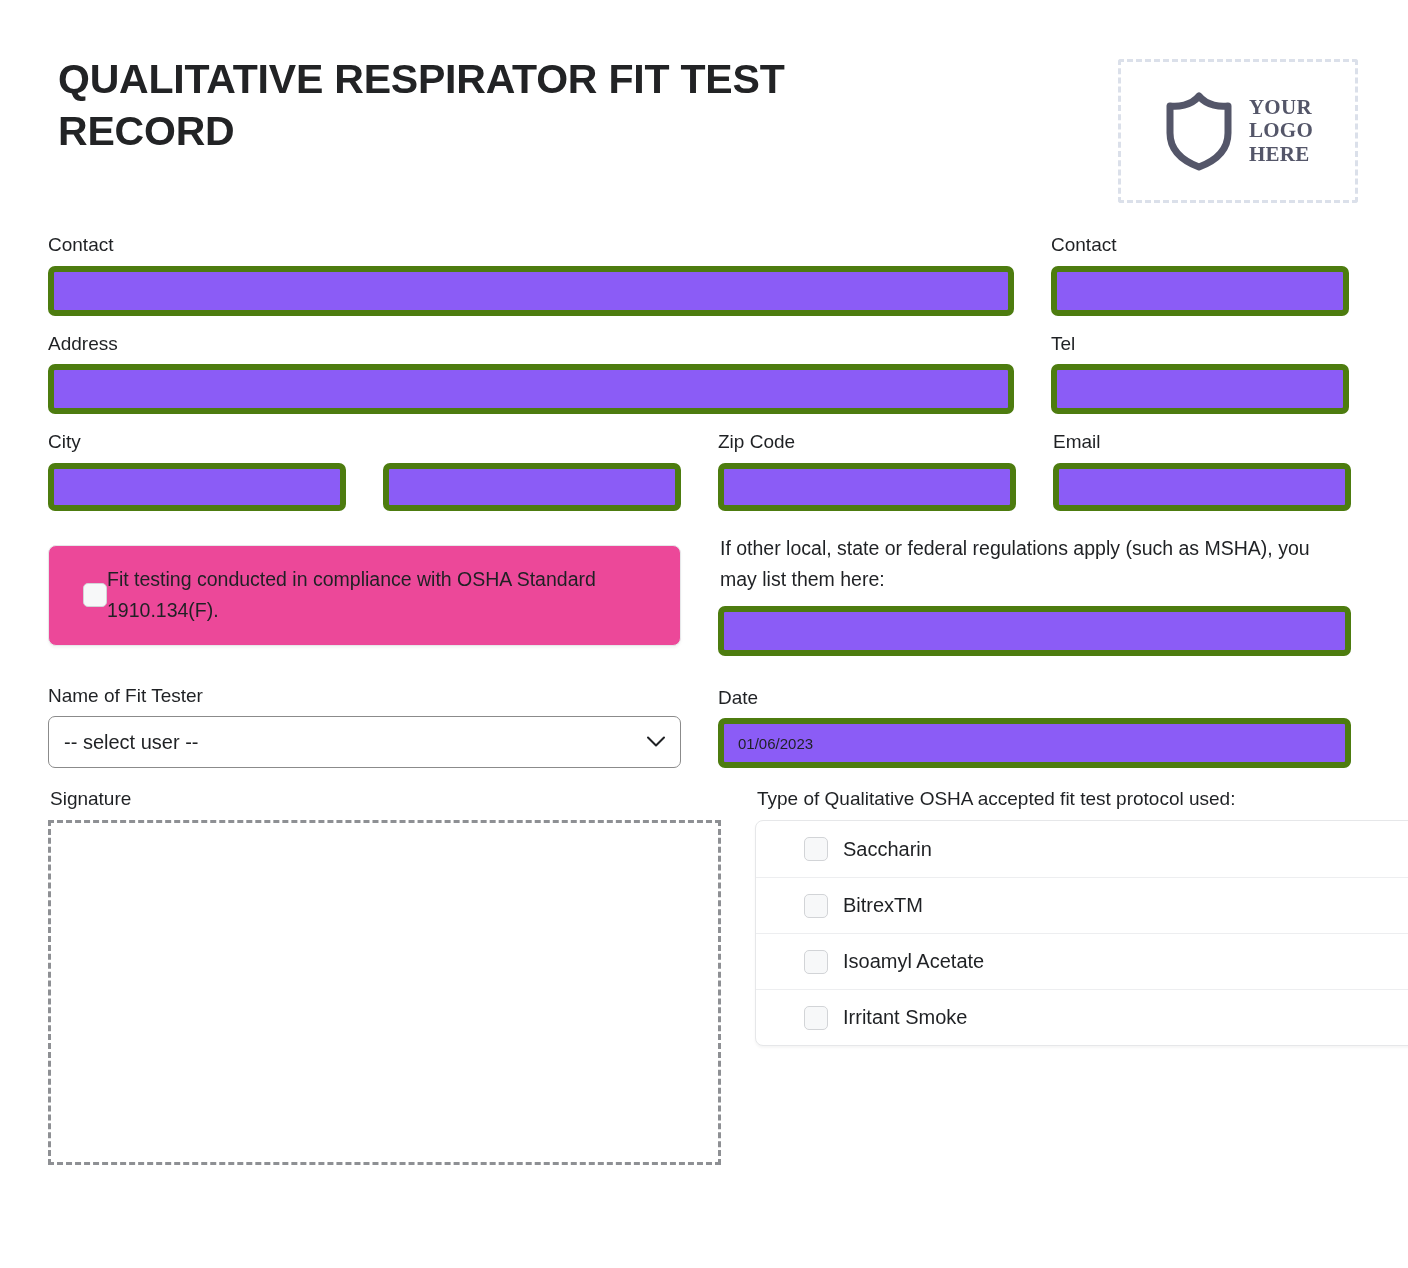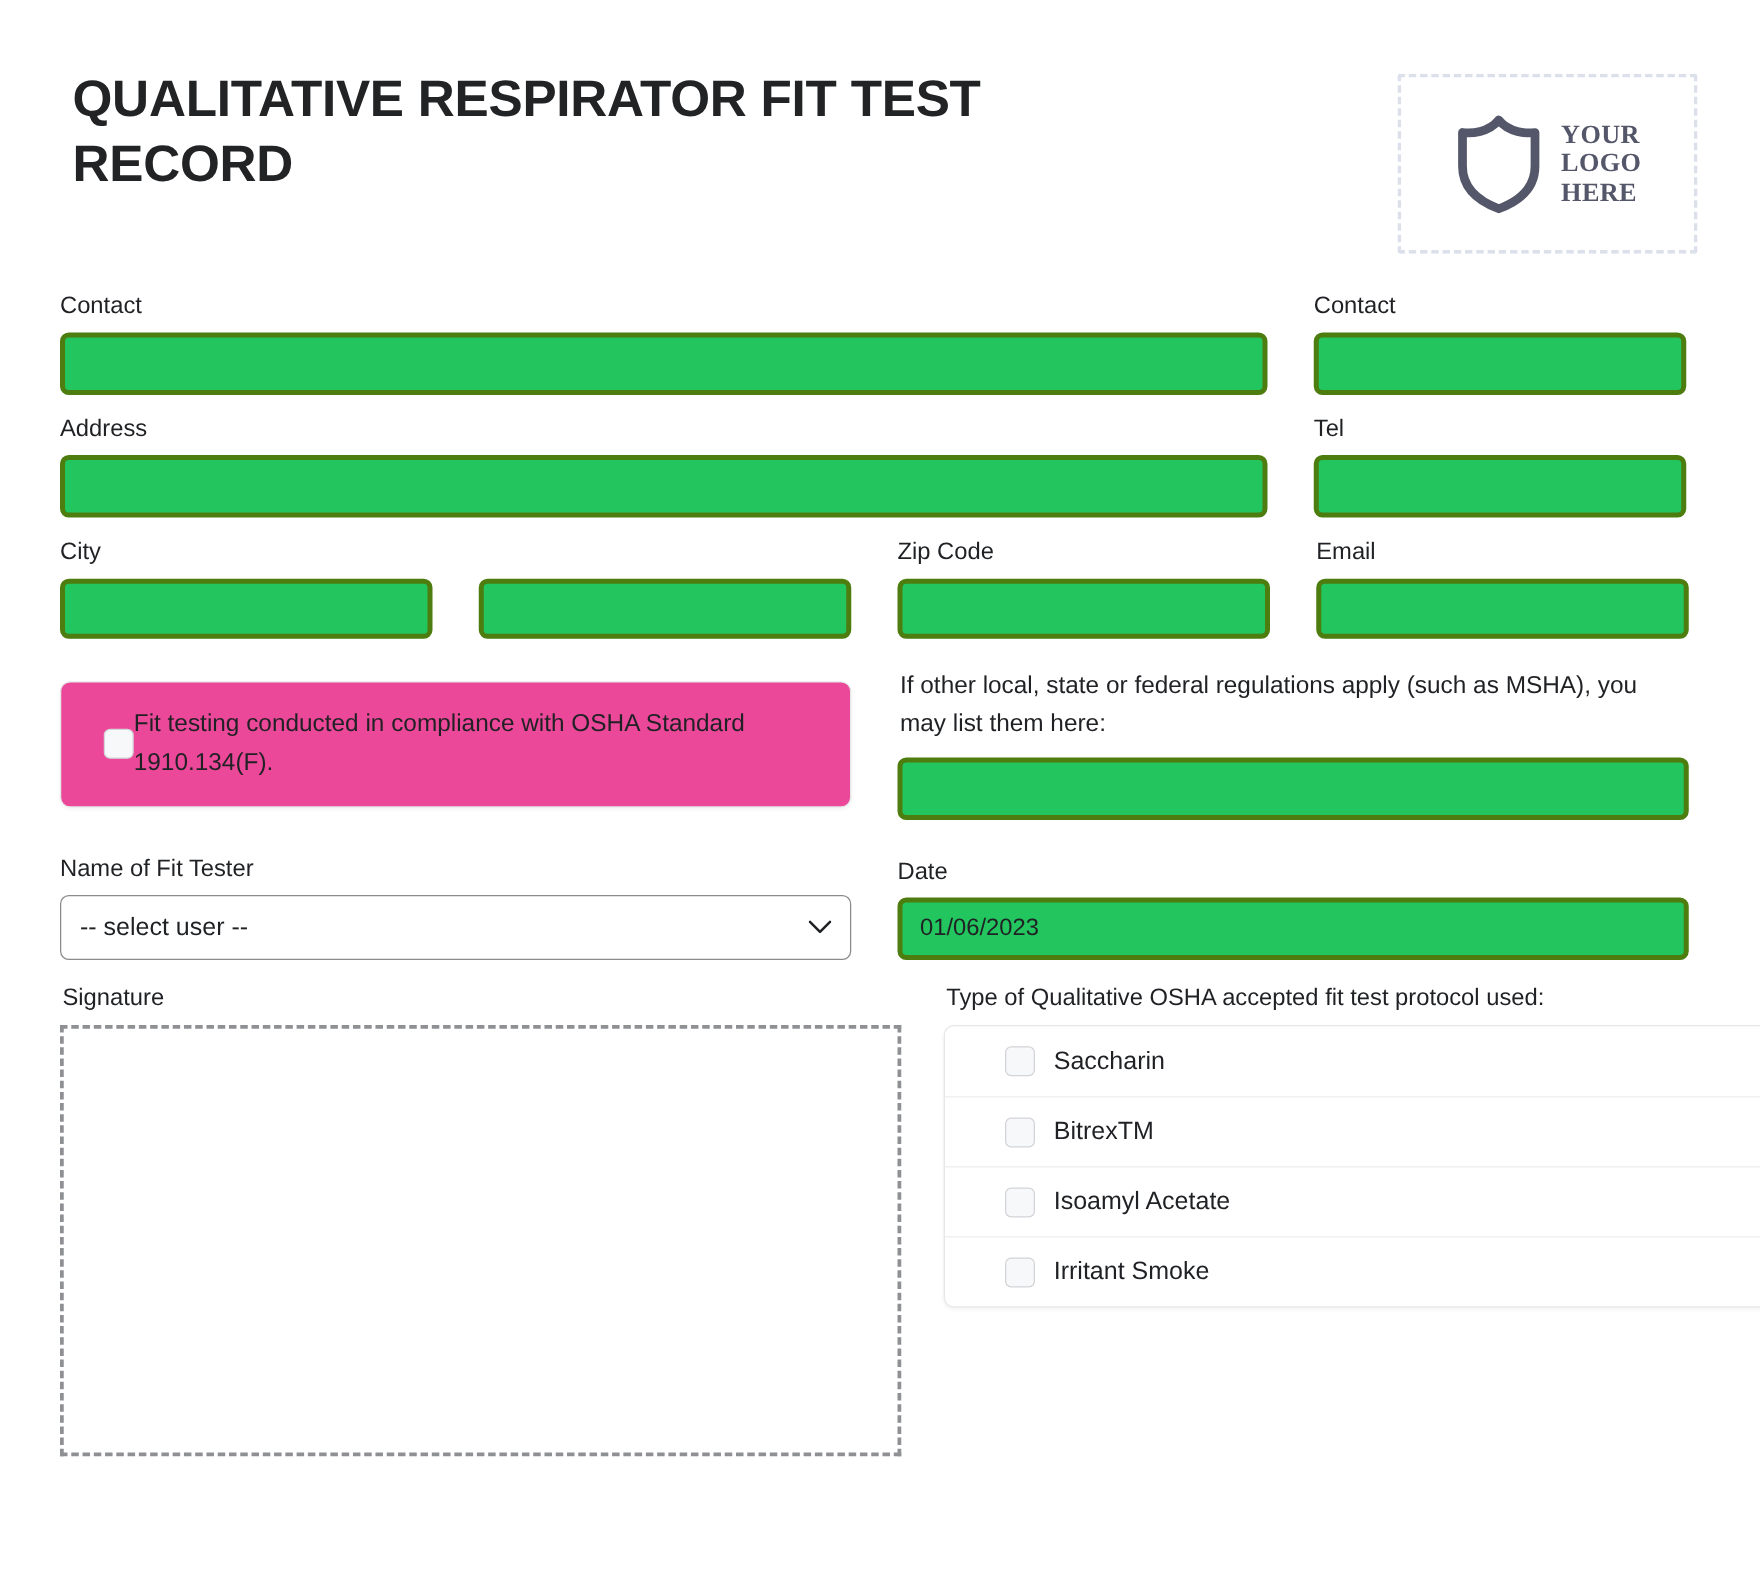--- a/index.html
+++ b/index.html
@@ -73,25 +73,25 @@
   label.flabel, .flabel {
     font-size: 19px;
     line-height: 1.45;
     color: #1f2124;
     margin-bottom: 7px;
     display: block;
   }
   .tinput {
     height: 50px;
     width: 100%;
-    border: 4px solid #4d7c0f;
+    border: 6px solid #4d7c0f;
     border-radius: 7px;
-    background: #22c55e;
+    background: #8b5cf6;
     font-family: "Liberation Sans", sans-serif;
-    font-size: 19px;
+    font-size: 15px;
     color: #1f2124;
     padding: 0 14px;
     outline: none;
   }
   .tinput.short { height: 48px; }
 
   
   .select-wrap { position: relative; width: 100%; }
   .tselect {
     height: 52px;

